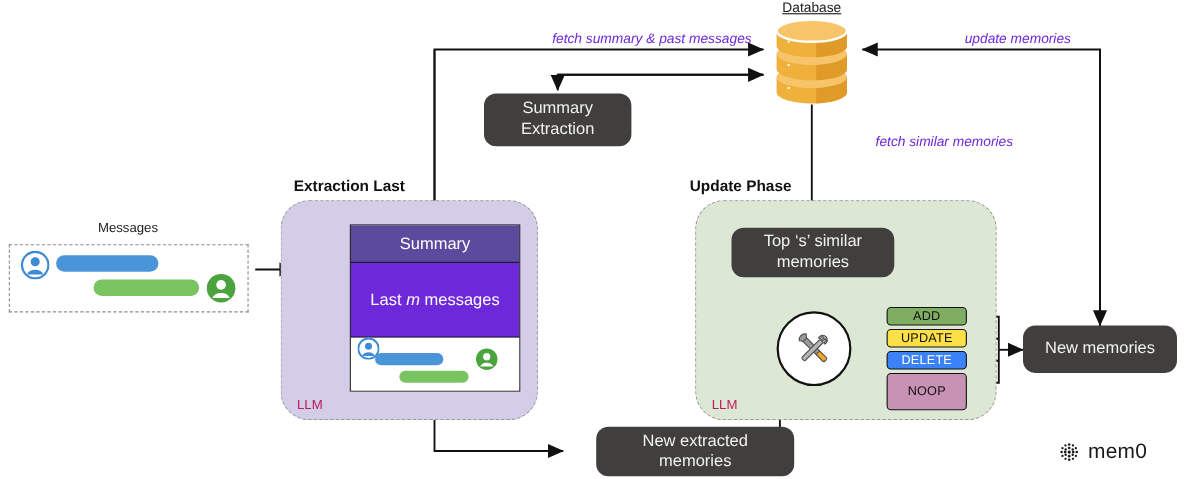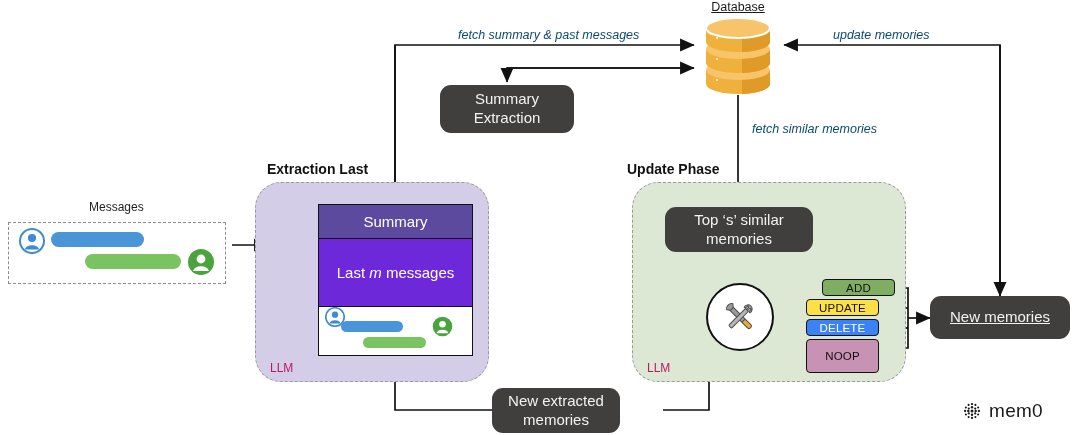--- a/index.html
+++ b/index.html
@@ -4,21 +4,21 @@
 <style>
   html,body{margin:0;padding:0;background:#ffffff;}
   body{width:1080px;height:435px;position:relative;overflow:hidden;
        font-family:"Liberation Sans","DejaVu Sans",sans-serif;color:#1a1a1a;}
   #stage{position:absolute;inset:0;width:1080px;height:435px;}
   .abs{position:absolute;}
   svg.layer{position:absolute;left:0;top:0;width:1080px;height:435px;overflow:visible;}
   svg.layer.lines{z-index:5;}
 
   
-  .edge-label{font-size:12.5px;font-style:italic;color:#0c4a6e;white-space:nowrap;z-index:45;}
+  .edge-label{font-size:12.5px;font-style:italic;color:#6d28d9;white-space:nowrap;z-index:45;margin-left:44px;}
   .phase-title{font-size:14px;font-weight:bold;color:#111;white-space:nowrap;z-index:30;}
   .small-label{font-size:12px;color:#222;white-space:nowrap;}
 
   
   .phase{border:1.6px dashed #9a9a9a;border-radius:26px;z-index:6;}
   .phase-extraction{background:#d3cde8;}
   .phase-update{background:#dde8d4;}
   .llm-tag{position:absolute;left:14px;bottom:6px;font-size:12px;color:#be185d;text-align:center;}
 
   
@@ -223,30 +223,30 @@
         <path d="M15.6,5.5 a5.2,5.2 0 0 1 8.8,0 l-2.6,3 h-3.6 z" fill="#9a9a9a" stroke="#4d4d4d" stroke-width="1"></path>
         <rect x="17.6" y="25" width="4.6" height="10" rx="1.6" fill="#f0a92c" stroke="#4d4d4d" stroke-width="1"></rect>
       </g>
       <g transform="rotate(45 20 20)">
         <rect x="17.8" y="10" width="4.2" height="24" rx="1.3" fill="#b5b5b5" stroke="#4d4d4d" stroke-width="1"></rect>
         <path d="M16,10 a4.2,4.2 0 1 1 8,0 l-1.6,0 l0,-3.4 l-1.6,0 l0,3.4 l-1.6,0 l0,-3.4 l-1.6,0 l0,3.4 z" fill="#b5b5b5" stroke="#4d4d4d" stroke-width="1"></path>
       </g>
     </svg>
   </div>
 
-  <div class="abs chip chip-add" style="left:806px;top:279px;width:73px;height:17px;margin-left:16px;">ADD</div>
+  <div class="abs chip chip-add" style="left:806px;top:279px;width:73px;height:17px;">ADD</div>
   <div class="abs chip chip-update" style="left:806px;top:299px;width:73px;height:17px;">UPDATE</div>
   <div class="abs chip chip-delete" style="left:806px;top:319px;width:73px;height:17px;">DELETE</div>
   <div class="abs chip chip-noop" style="left:806px;top:339px;width:73px;height:34px;">NOOP</div>
 
-  <div class="abs darkbox" style="left:930px;top:296px;width:140px;height:43px;text-decoration:underline;">
+  <div class="abs darkbox" style="left:930px;top:296px;width:140px;height:43px;">
     <span>New memories</span>
   </div>
 
-  <div class="abs darkbox" style="left:492px;top:388px;width:128px;height:45px;">
+  <div class="abs darkbox" style="left:542px;top:388px;width:180px;height:45px;">
     <span>
       <span>New extracted</span><br>
       <span>memories</span>
     </span>
   </div>
 
   <div class="abs memo" style="left:962px;top:400px;">
     <svg width="20" height="20" viewBox="0 0 20 20">
       <g fill="#1a1a1a">
         <circle cx="10" cy="10" r="1.5"></circle>

